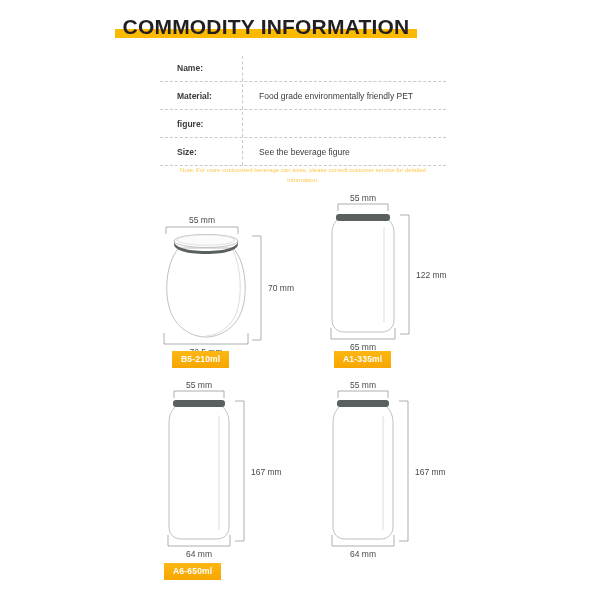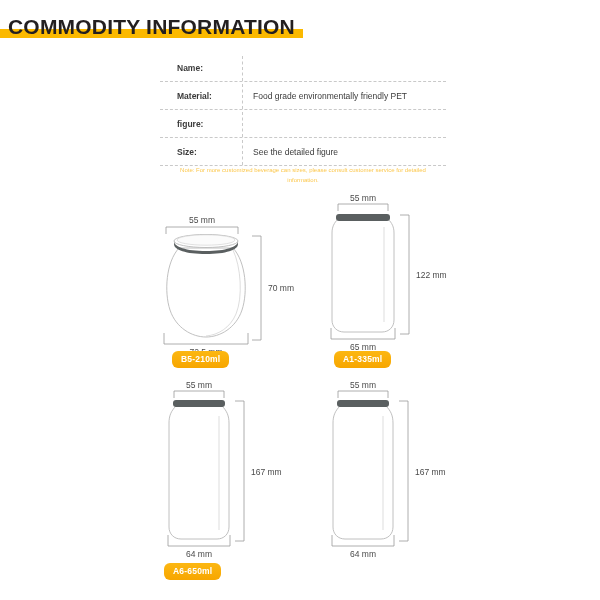--- a/index.html
+++ b/index.html
@@ -15,21 +15,21 @@
     overflow: hidden;
     position: relative;
   }
 
   
   .title-wrap {
     position: absolute;
     top: 14px;
     left: 0;
     width: 532px;
-    text-align: left;
+    text-align: center;
   }
   .title-inner {
     display: inline-block;
     position: relative;
     padding: 0 8px;
   }
   .title-underline {
     position: absolute;
     left: 0;
     right: 0;
@@ -54,20 +54,21 @@
     top: 54px;
     left: 160px;
     width: 286px;
   }
   .spec-row {
     position: relative;
     height: 27px;
     border-bottom: 1px dashed #c9c9c9;
     display: flex;
     align-items: center;
+    gap: 6px;
   }
   .spec-label {
     width: 82px;
     flex: none;
     font-size: 8.5px;
     font-weight: bold;
     color: #3a3a3a;
     padding-left: 17px;
     box-sizing: border-box;
   }
@@ -118,21 +119,21 @@
     display: block;
   }
 
   
   .badge {
     position: absolute;
     font-size: 8.5px;
     font-weight: bold;
     color: #ffffff;
     background: linear-gradient(180deg, #fcb712 0%, #f7a600 100%);
-    border-radius: 6px;
+    border-radius: 0;
     padding: 3px 9px 4px 9px;
     letter-spacing: 0.2px;
     white-space: nowrap;
   }
   .badge-b5 { left: 24px; top: 159px; }
   .badge-a1 { left: 22px; top: 159px; }
   .badge-a6 { left: 16px; top: 183px; }
   .badge-a2 { left: 22px; top: 183px; margin-top: 40px; }
 
   .dim-text {
@@ -165,21 +166,21 @@
   </div>
 
   <div class="spec-row">
     <div class="spec-label">figure:</div>
     <div class="spec-divider"></div>
   </div>
 
   <div class="spec-row">
     <div class="spec-label">Size:</div>
     <div class="spec-divider"></div>
-    <div class="spec-value">See the detailed figure</div>
+    <div class="spec-value">See the beverage figure</div>
   </div>
 
 </div>
 
 <div class="note">Note: For more customized beverage can sizes, please consult customer service for detailed information.</div>
 
 <div class="figures">
 
   <div class="figure fig-b5">
     <svg class="fig-svg" width="170" height="165" viewBox="0 0 170 165">

